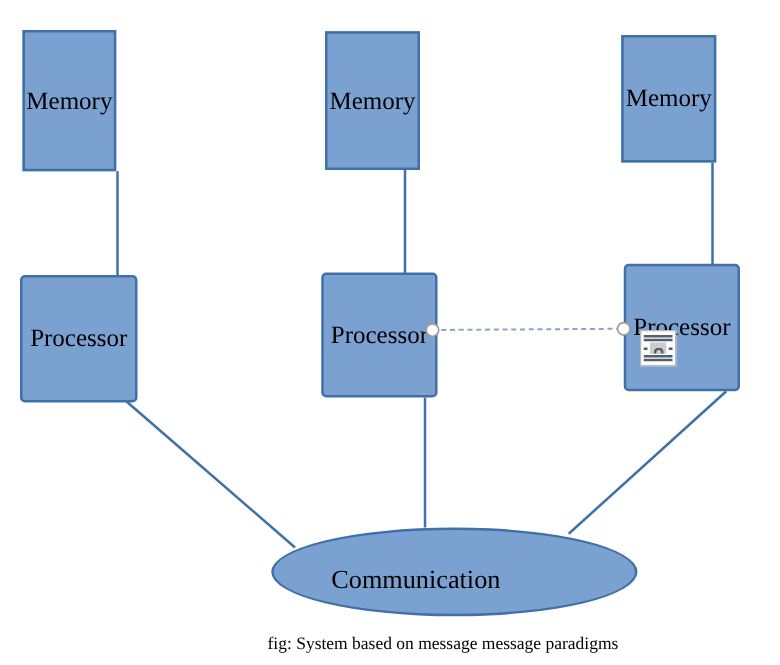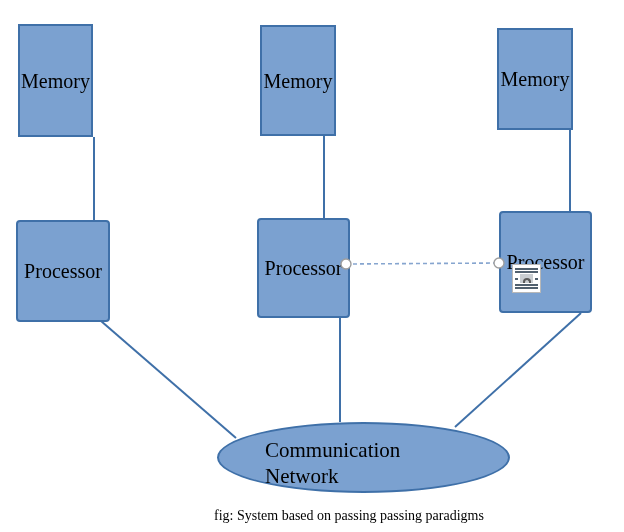--- a/index.html
+++ b/index.html
@@ -95,21 +95,20 @@
   <div class="node processor proc2">
     <span>Processor</span>
   </div>
   <div class="node processor proc3">
     <span>Processor</span>
   </div>
 
   <div class="node network">
     <span>
       <span>Communication</span><br>
-      <span>Network</span>
     </span>
   </div>
 
   <svg class="svg-layer svg-over" viewBox="0 0 624 532">
     <line class="conn-dashed" x1="346" y1="264" x2="499" y2="263"></line>
     <circle class="handle" cx="346" cy="264" r="5"></circle>
     <circle class="handle" cx="499" cy="263" r="5"></circle>
   </svg>
 
   <div class="obj-icon">
@@ -119,15 +118,15 @@
       <div class="obj-tick"></div>
       <div class="obj-pic">
         <div class="obj-arch"></div>
       </div>
       <div class="obj-tick"></div>
     </div>
     <div class="obj-line"></div>
     <div class="obj-line"></div>
   </div>
 
-  <div class="caption">fig: System based on passing passing paradigms</div>
+  <div class="caption">fig: System based on message message paradigms</div>
 
 </div>
 
 </body></html>

